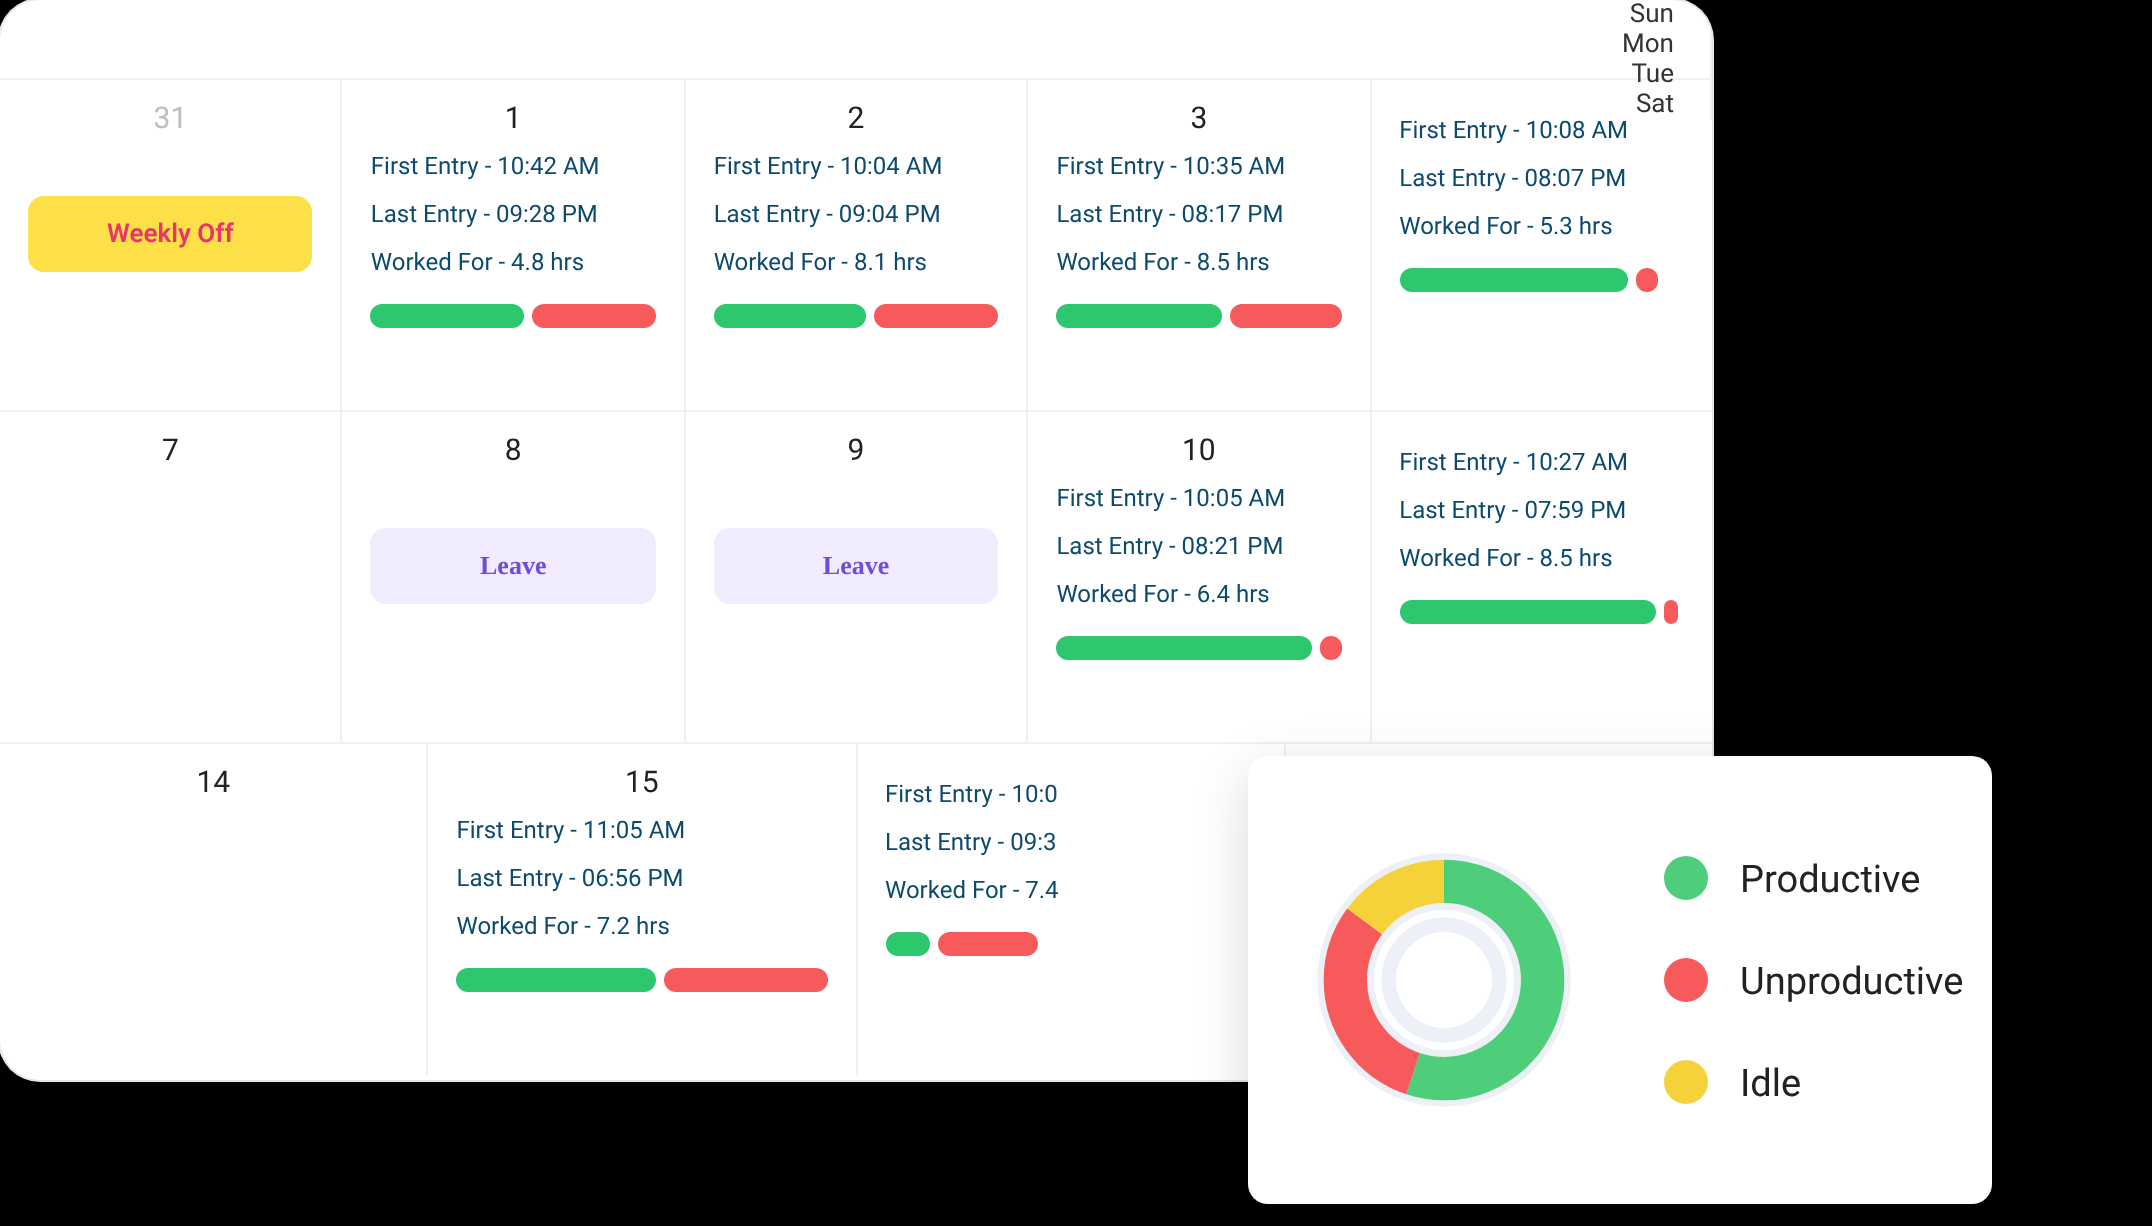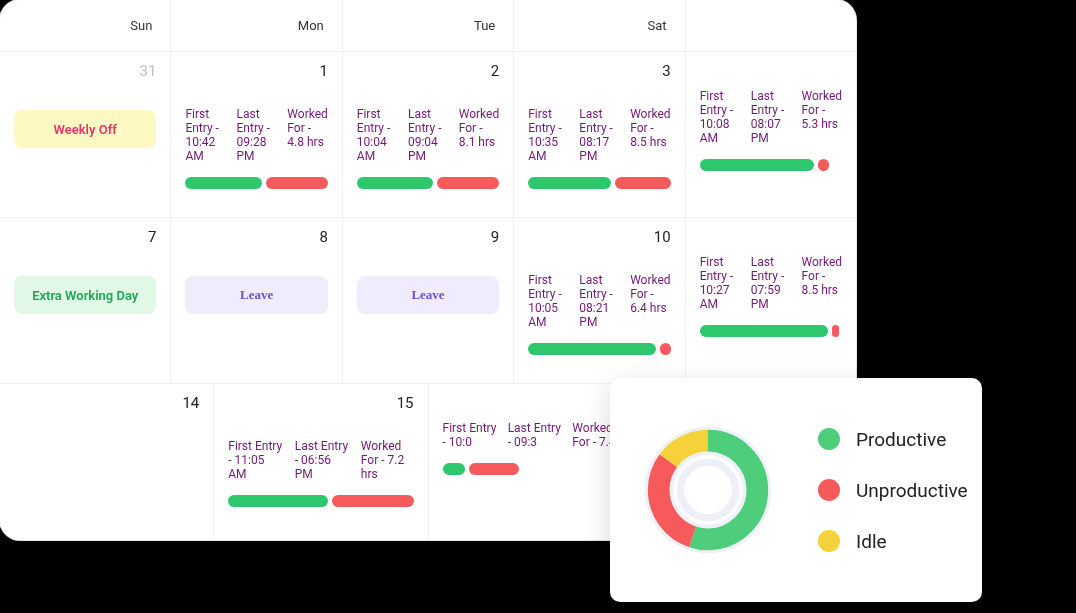--- a/index.html
+++ b/index.html
@@ -15,22 +15,23 @@
     top: 0; left: 0;
     width: 856px;
     height: 540px;
     background: #fff;
     border-radius: 20px;
     overflow: hidden;
     box-shadow: 0 0 0 1px #e5e5e7;
   }
   .header-row {
     display: flex;
-    height: 52px;
+    height: 40px;
     border-bottom: 1px solid #f0f0f2;
+    flex-direction: column;
   }
   .header-cell {
     flex: 1;
     display: flex;
     align-items: center;
     justify-content: flex-end;
     padding-right: 18px;
     font-size: 13px;
     color: #333;
     border-right: 1px solid #f0f0f2;
@@ -45,68 +46,68 @@
   .day-cell {
     flex: 1;
     border-right: 1px solid #f0f0f2;
     padding: 10px 14px 10px 14px;
     position: relative;
     display: flex;
     flex-direction: column;
   }
   .day-cell:last-child { border-right: none; }
   .date-num {
-    text-align: right;
+    text-align: center;
     font-size: 15px;
     color: #222;
     margin-bottom: 8px;
   }
   .date-num.muted { color: #bdbdc2; }
   .badge {
     display: flex;
     align-items: center;
     justify-content: center;
     height: 38px;
     border-radius: 8px;
     font-size: 13px;
     font-weight: 600;
     margin-top: 22px;
     flex-direction: column;
     gap: 1px;
   }
-  .badge.weekly-off { background: #fef9c3; color: #e8356e; }
+  .badge.weekly-off { background: #fde047; color: #e8356e; }
   .badge.extra      { background: #e1f8e7; color: #1fa853; }
   .badge.leave      { background: #f0ebfd; color: #6b4fd8; font-family: Liberation Serif, serif; }
   .badge.holiday    { background: #f0ebfd; color: #6b4fd8; height: 44px; margin-top: 18px;}
   .badge .sub { font-size: 10px; font-weight: 400; color: #555; }
   .details {
     display: flex;
-    flex-direction: row;
+    flex-direction: column;
     gap: 10px;
     font-size: 12px;
-    color: #701a75;
-    margin-top: 19px;
+    color: #0c4a6e;
+    margin-top: 0;
   }
   .bar {
     display: flex;
     gap: 4px;
     margin-top: 14px;
     height: 12px;
   }
   .bar span {
     display: block;
     height: 100%;
     border-radius: 6px;
   }
   .bar .green { background: #2dc76d; }
   .bar .red   { background: #f75a5a; }
 
   .legend-card {
     position: absolute;
-    left: 610px;
+    left: 624px;
     top: 378px;
     width: 372px;
     height: 224px;
     background: #fff;
     border-radius: 10px;
     box-shadow: 0 8px 28px rgba(0,0,0,0.15);
     display: flex;
     align-items: center;
     padding: 24px 28px;
     gap: 40px;
@@ -200,23 +201,20 @@
           </div>
           <div class="bar">
             <span class="green" style="flex-basis: 80%;"></span>
             <span class="red" style="flex-basis: 8%;"></span>
           </div>
         </div>
       </div>
       <div class="week">
         <div class="day-cell">
           <div class="date-num">7</div>
-          <div class="badge extra">
-            <div>Extra Working Day</div>
-          </div>
         </div>
         <div class="day-cell">
           <div class="date-num">8</div>
           <div class="badge leave">
             <div>Leave</div>
           </div>
         </div>
         <div class="day-cell">
           <div class="date-num">9</div>
           <div class="badge leave">

